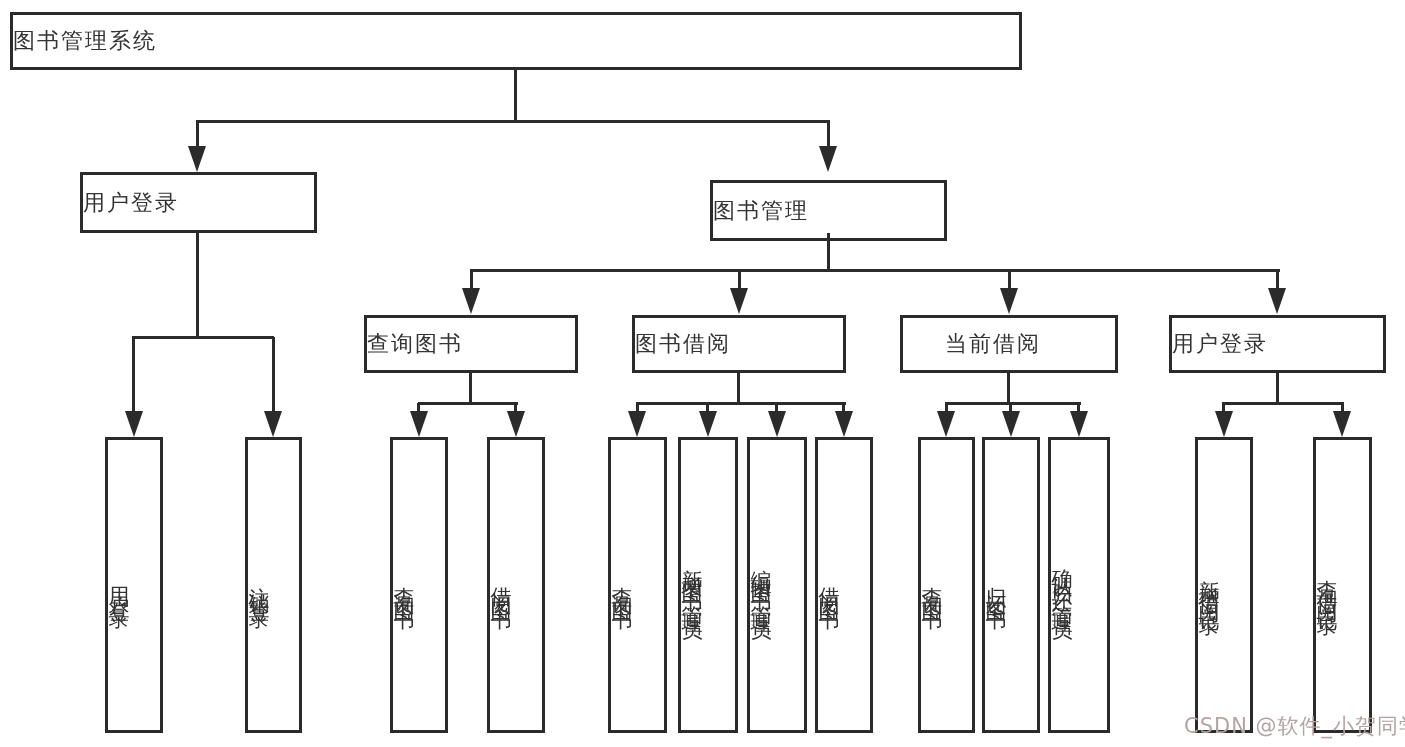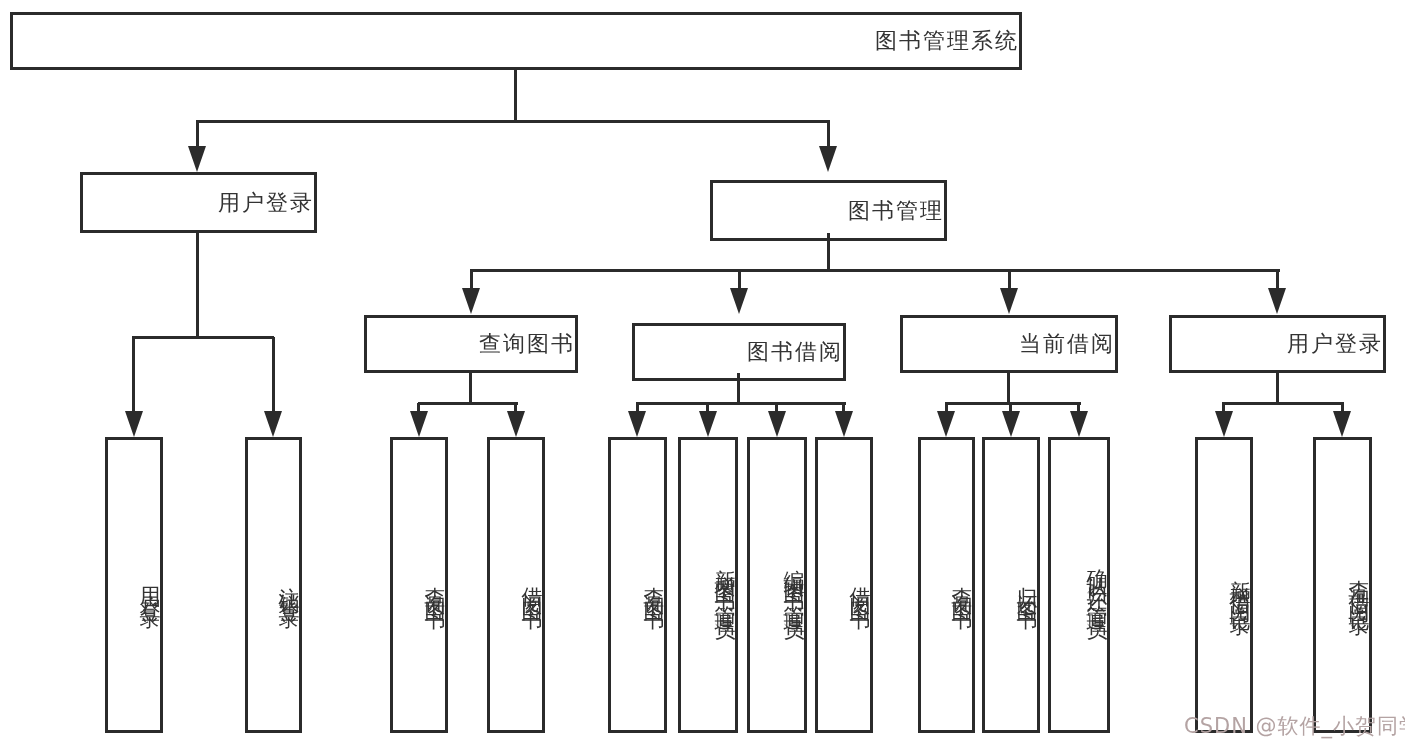--- a/index.html
+++ b/index.html
@@ -3,21 +3,21 @@
 <meta charset="utf-8">
 <style>
   html,body{margin:0;padding:0;background:#fff;}
   .stage{
     position:relative;width:1405px;height:747px;background:#ffffff;
     font-family:"DejaVu Sans","Liberation Sans",sans-serif;color:#333333;overflow:hidden;
   }
   .box{
     position:absolute;box-sizing:border-box;background:#ffffff;
     border:3px solid #2b2b2b;
-    display:flex;align-items:center;justify-content:flex-end;
+    display:flex;align-items:center;justify-content:flex-start;
   }
   .hlabel{font-size:22px;letter-spacing:2px;white-space:nowrap;}
   .vlabel{
     writing-mode:vertical-rl;text-orientation:mixed;
     font-size:21px;letter-spacing:0.35em;line-height:1;white-space:nowrap;
   }
   .line{position:absolute;background:#2b2b2b;}
   .arrow{
     position:absolute;width:0;height:0;
     border-left:9px solid transparent;border-right:9px solid transparent;
@@ -66,24 +66,24 @@
   <div class="line" style="left:738px;top:270px;width:3px;height:20px;"></div>
   <div class="arrow" style="left:730px;top:288px;"></div>
   <div class="line" style="left:1008px;top:270px;width:3px;height:20px;"></div>
   <div class="arrow" style="left:1000px;top:288px;"></div>
   <div class="line" style="left:1276px;top:270px;width:3px;height:20px;"></div>
   <div class="arrow" style="left:1268px;top:288px;"></div>
 
   <div class="box" style="left:364px;top:315px;width:214px;height:58px;">
     <span class="hlabel">查询图书</span>
   </div>
-  <div class="box" style="left:632px;top:315px;width:214px;height:58px;margin-top:8px;">
+  <div class="box" style="left:632px;top:315px;width:214px;height:58px;">
     <span class="hlabel">图书借阅</span>
   </div>
-  <div class="box" style="left:900px;top:315px;width:218px;height:58px;">
+  <div class="box" style="left:900px;top:315px;width:218px;height:58px;padding-left:42px;">
     <span class="hlabel">当前借阅</span>
   </div>
   <div class="box" style="left:1169px;top:315px;width:217px;height:58px;">
     <span class="hlabel">用户登录</span>
   </div>
 
   <div class="line" style="left:469px;top:373px;width:3px;height:32px;"></div>
   <div class="line" style="left:418px;top:402px;width:100px;height:3px;"></div>
   <div class="line" style="left:417px;top:403px;width:3px;height:12px;"></div>
   <div class="arrow" style="left:410px;top:411px;"></div>

